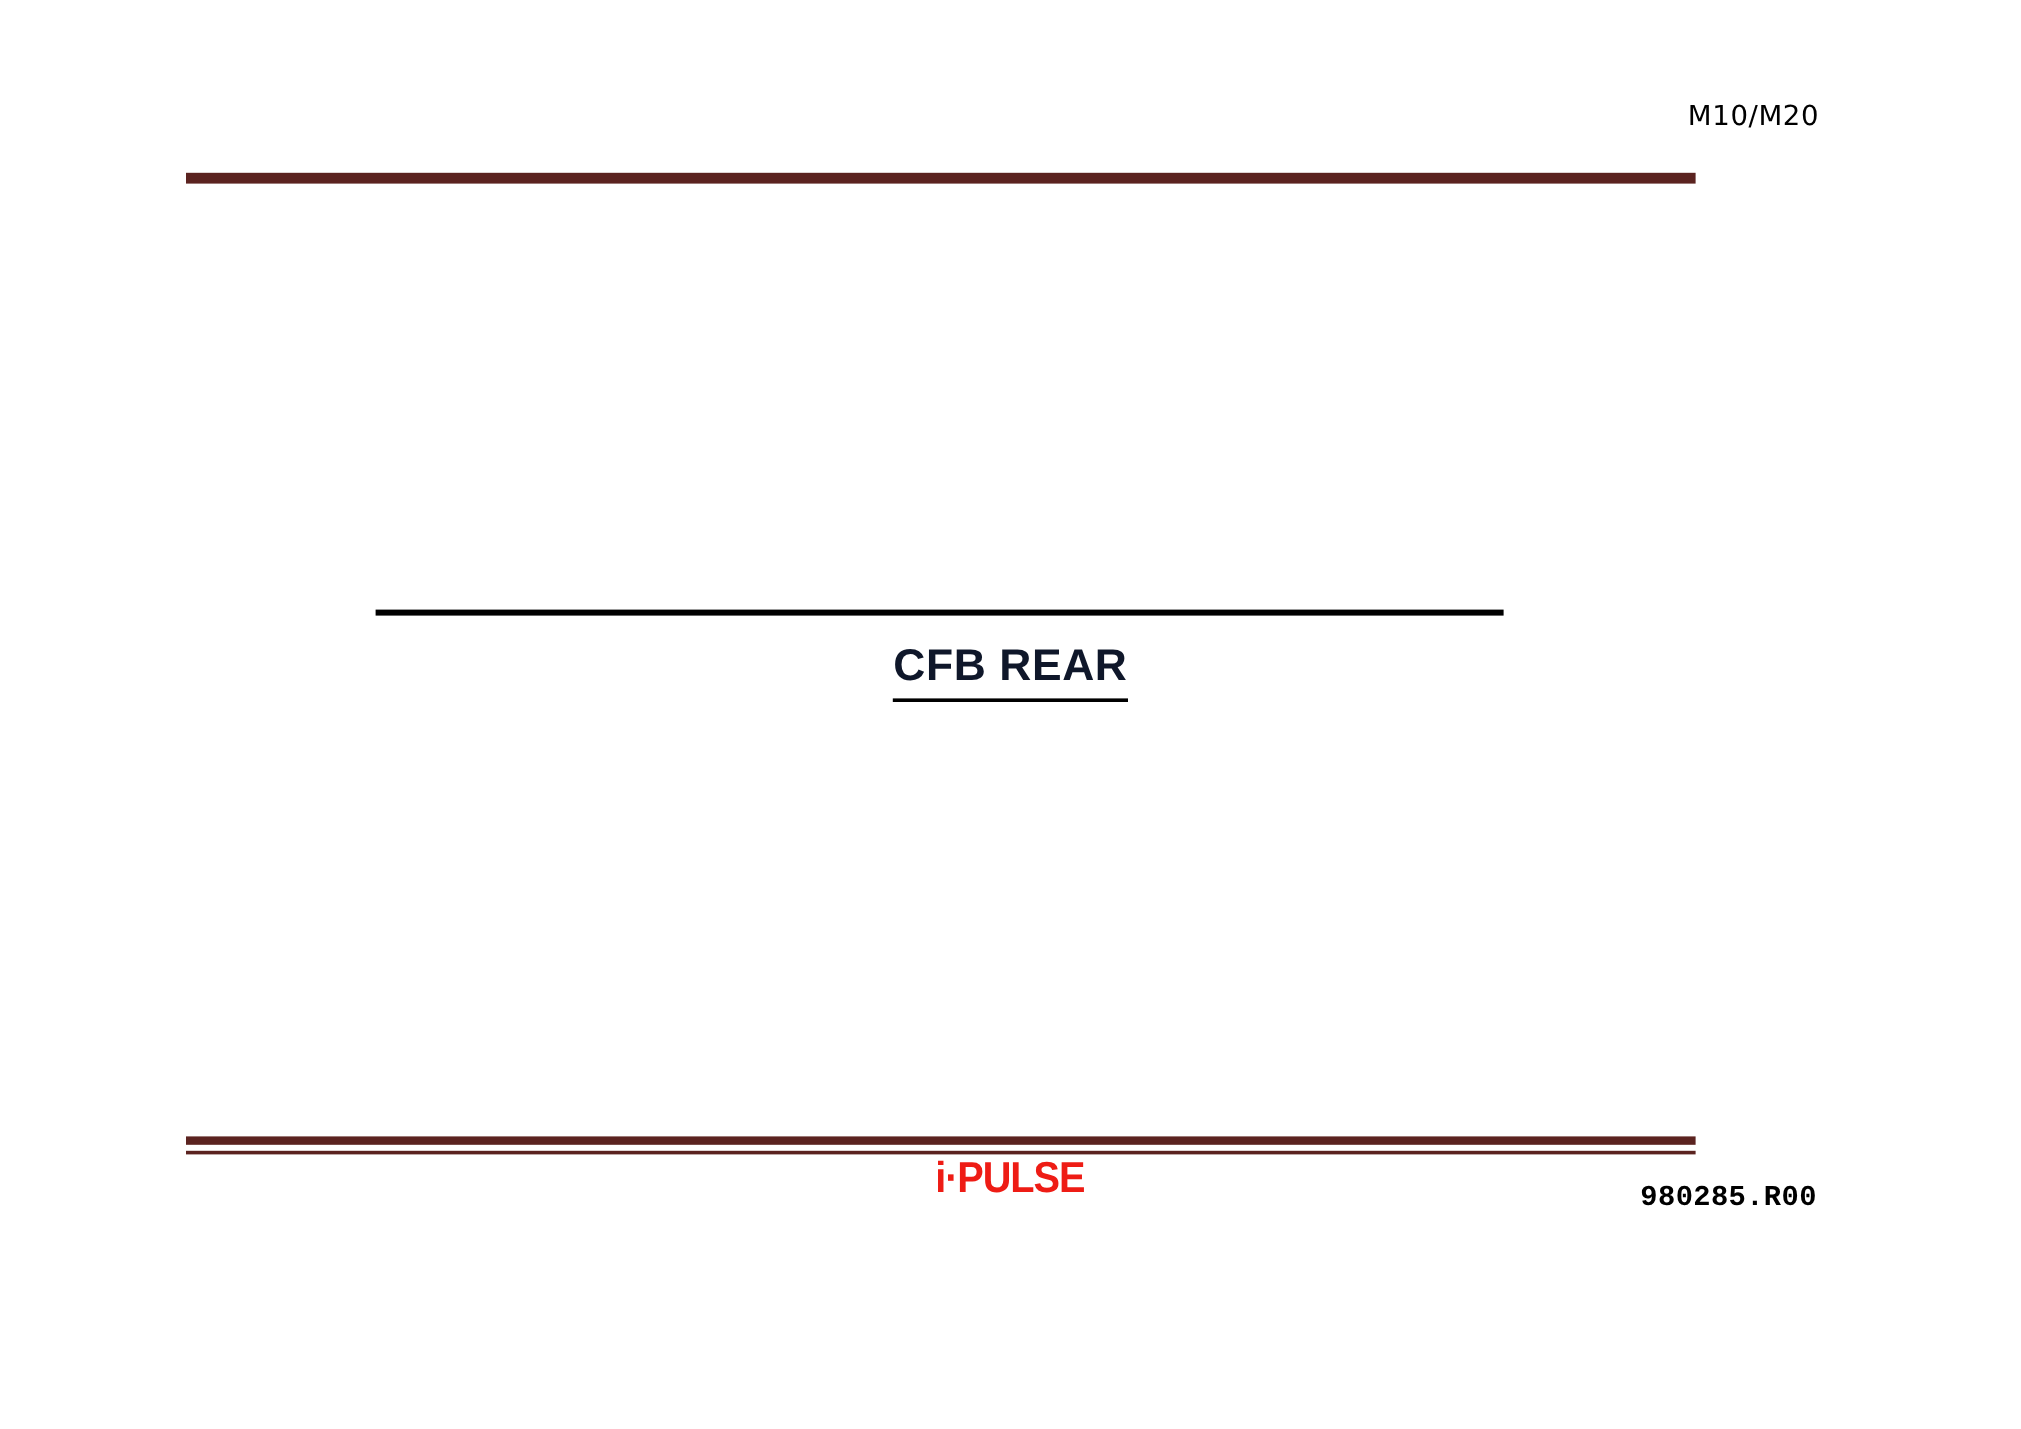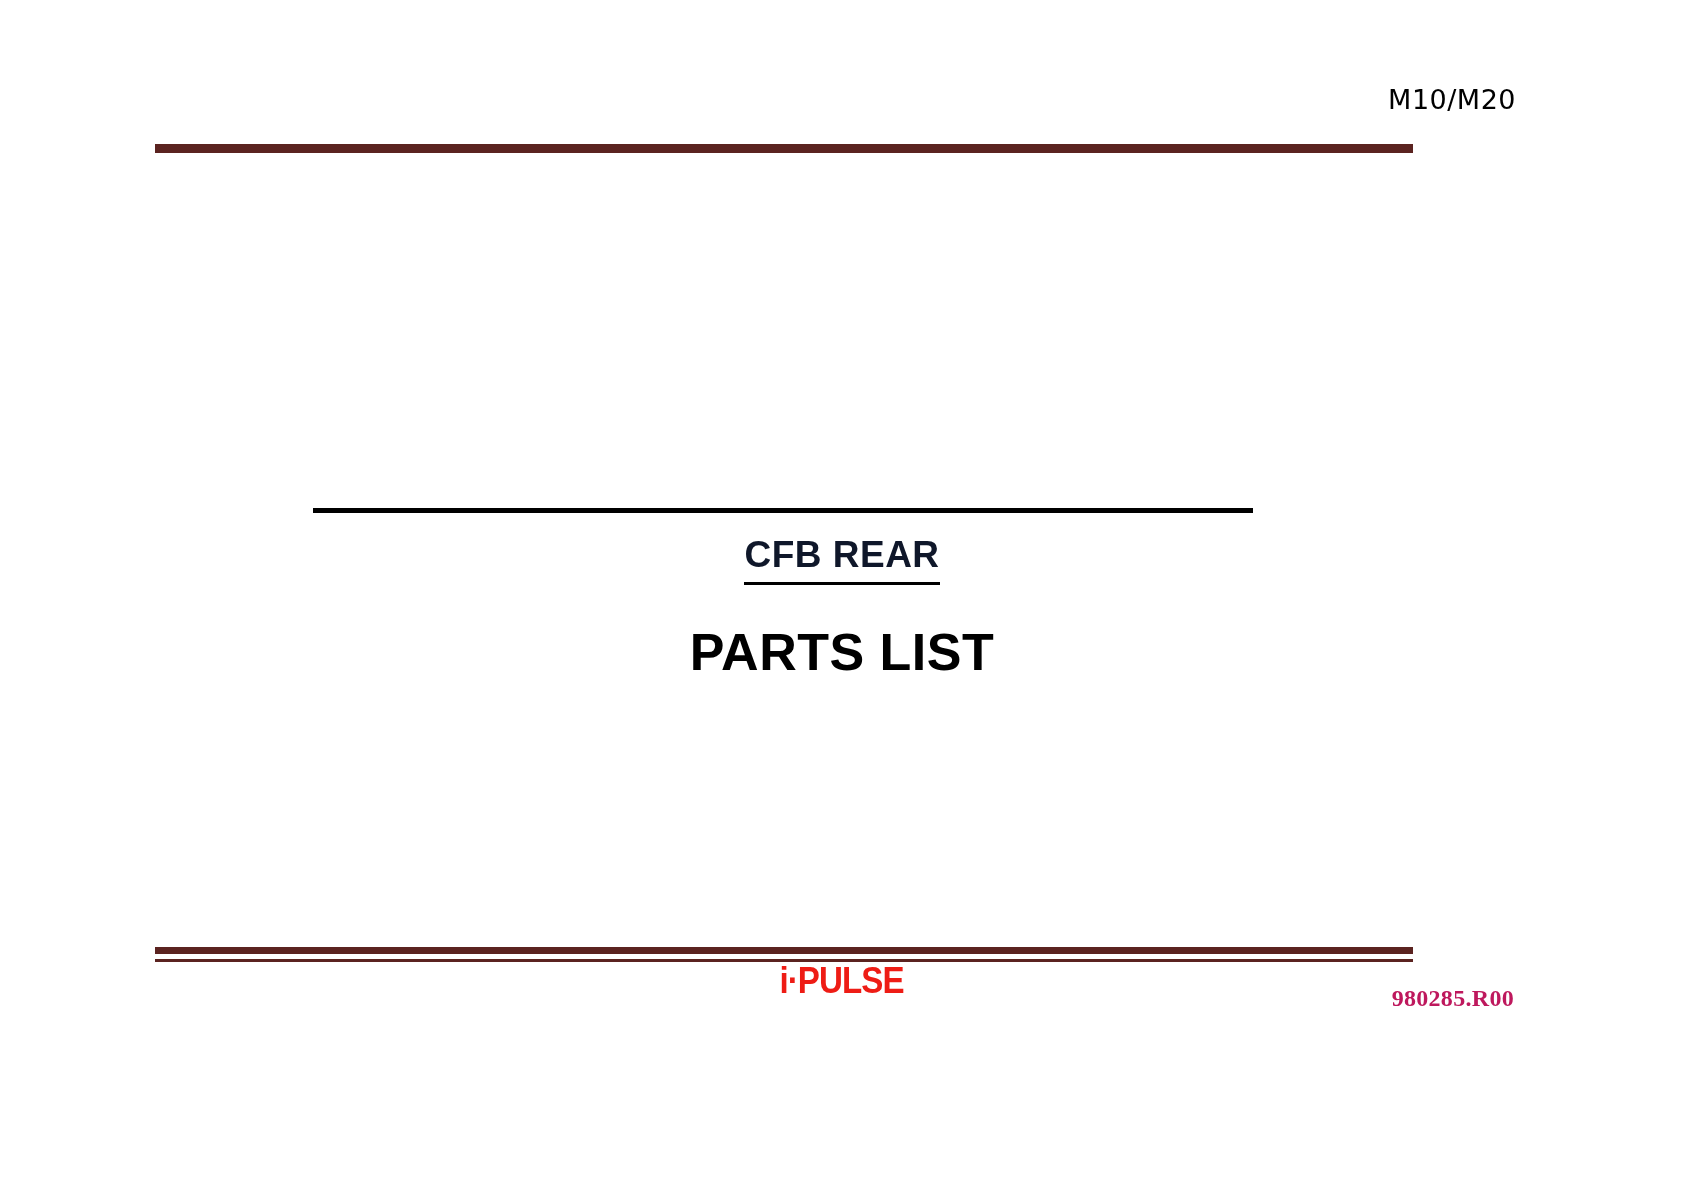--- a/index.html
+++ b/index.html
@@ -19,21 +19,21 @@
     overflow: hidden;
     box-sizing: border-box;
   }
 
   
   .header-model {
     position: absolute;
     top: 84px;
     right: 168px;
     font-family: "DejaVu Sans", sans-serif;
-    font-size: 27px;
+    font-size: 23px;
     font-weight: 400;
     letter-spacing: 0.5px;
     color: #000000;
     white-space: nowrap;
   }
   .header-rule {
     position: absolute;
     top: 144px;
     left: 155px;
     width: 1258px;
@@ -137,45 +137,42 @@
     letter-spacing: -1px;
     color: #ee1c15;
     white-space: nowrap;
     transform: scaleX(0.92);
     display: inline-block;
   }
   .doc-number {
     position: absolute;
     top: 985px;
     right: 170px;
-    font-family: Liberation Serif, serif;
+    font-family: Liberation Mono, monospace;
     font-size: 24px;
     font-weight: 700;
     letter-spacing: 0.3px;
-    color: #be185d;
+    color: #000000;
     white-space: nowrap;
   }
 </style>
 </head>
 <body>
 
 <div class="page">
 
   <div class="header-model">M10/M20</div>
   <div class="header-rule"></div>
 
   <div class="title-underline"></div>
 
   <div class="subtitle-wrap">
     <span class="subtitle">CFB REAR</span>
   </div>
 
-  <div class="doctype-wrap">
-    <span class="doctype">PARTS LIST</span>
-  </div>
 
   <div class="footer-rule-thick"></div>
   <div class="footer-rule-thin"></div>
 
   <div class="brand-logo">
     <span class="brand-text">i·PULSE</span>
   </div>
 
   <div class="doc-number">980285.R00</div>
 

